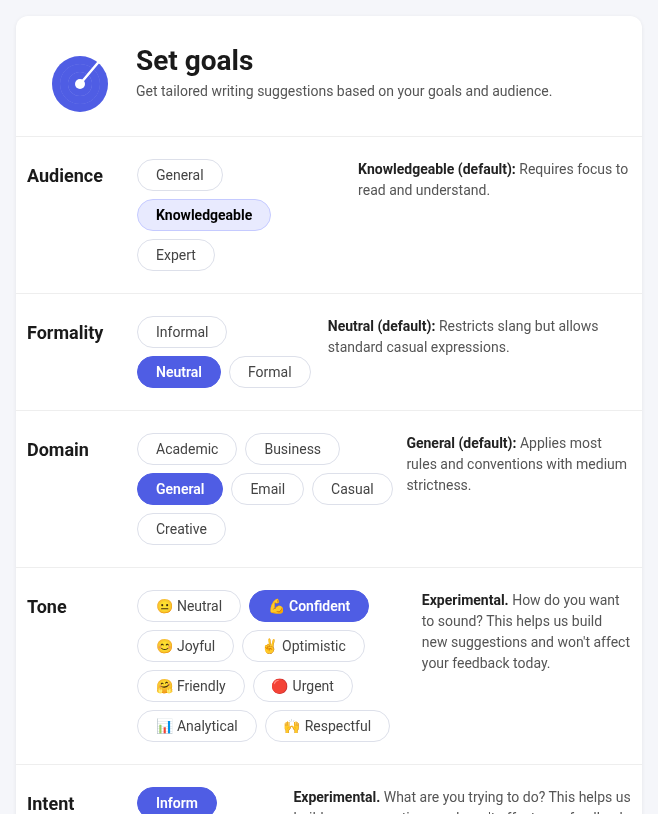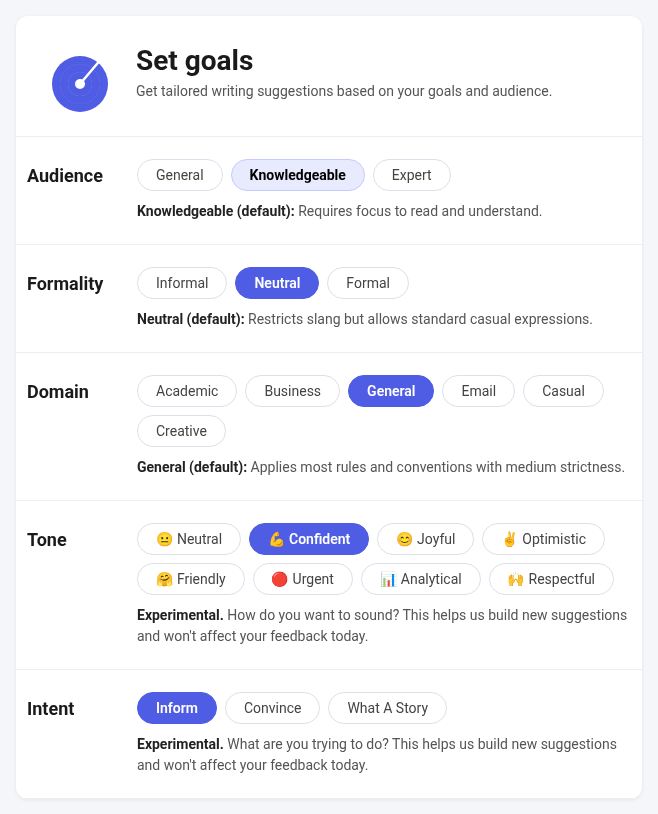--- a/index.html
+++ b/index.html
@@ -55,21 +55,21 @@
       font-size: 18px;
       font-weight: 700;
       color: #1a1a1a;
       min-width: 110px;
       flex-shrink: 0;
       padding-top: 6px;
     }
     .section-content {
       flex: 1;
       display: flex;
-      flex-direction: column;
+      flex-direction: row;
       gap: 10px;
     }
     .btn-group {
       display: flex;
       flex-wrap: wrap;
       gap: 8px;
     }
     .btn {
       padding: 7px 18px;
       border-radius: 20px;

